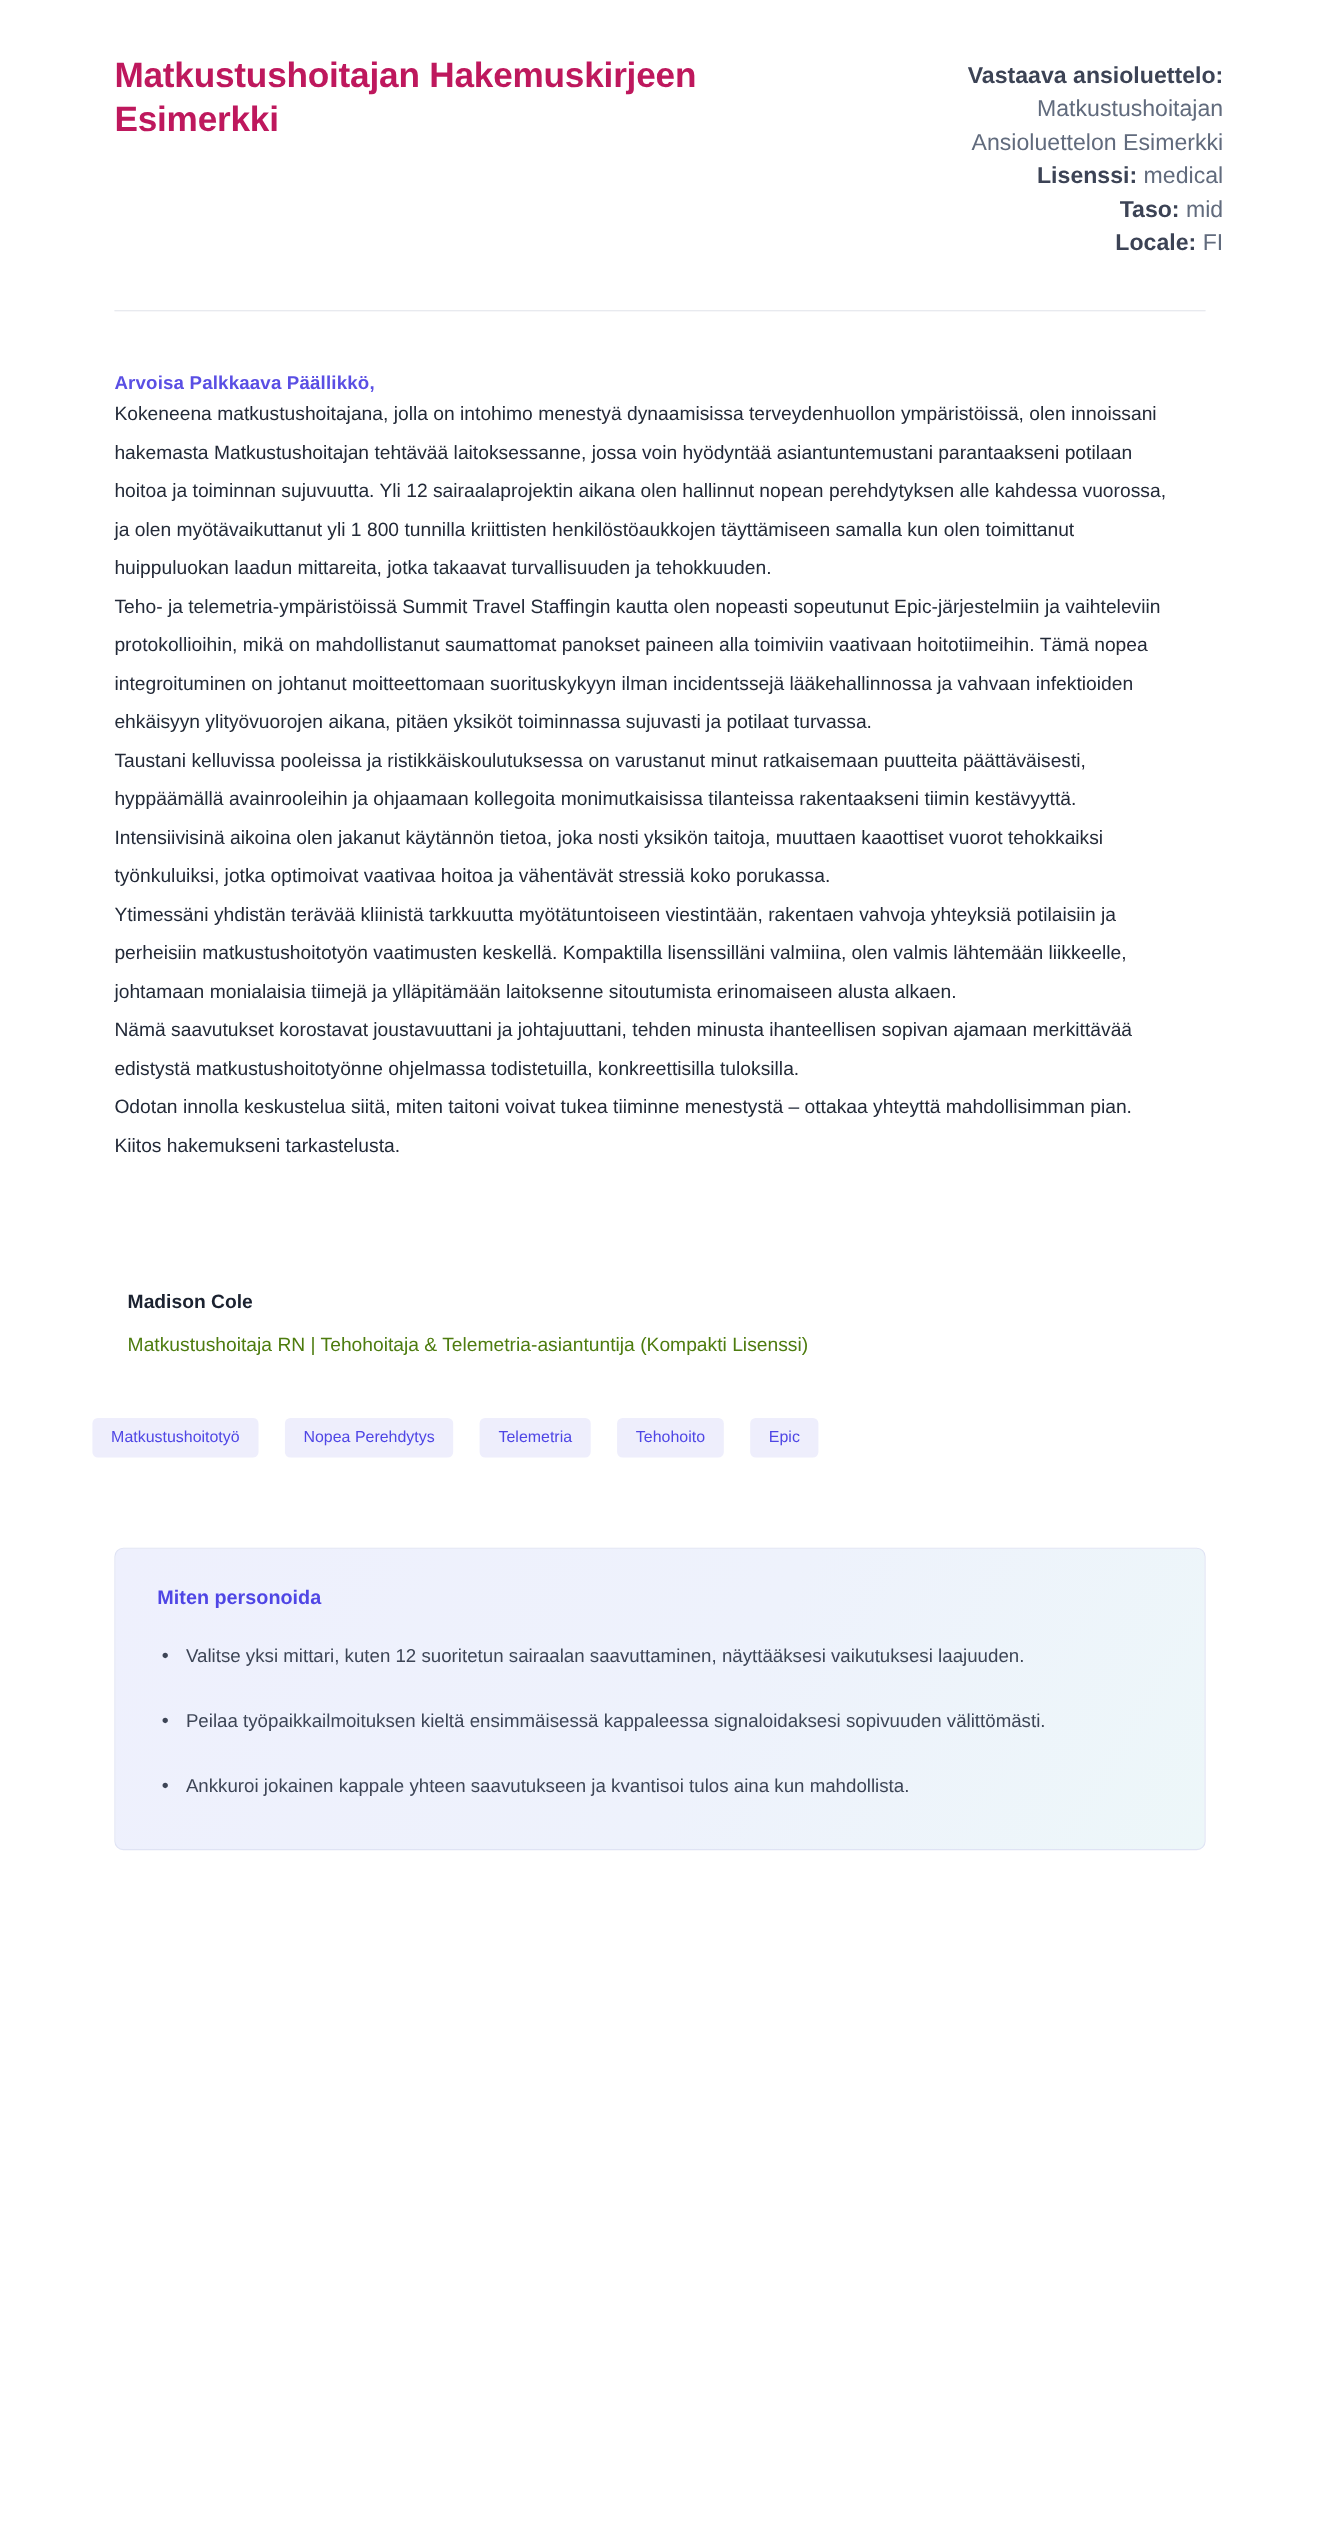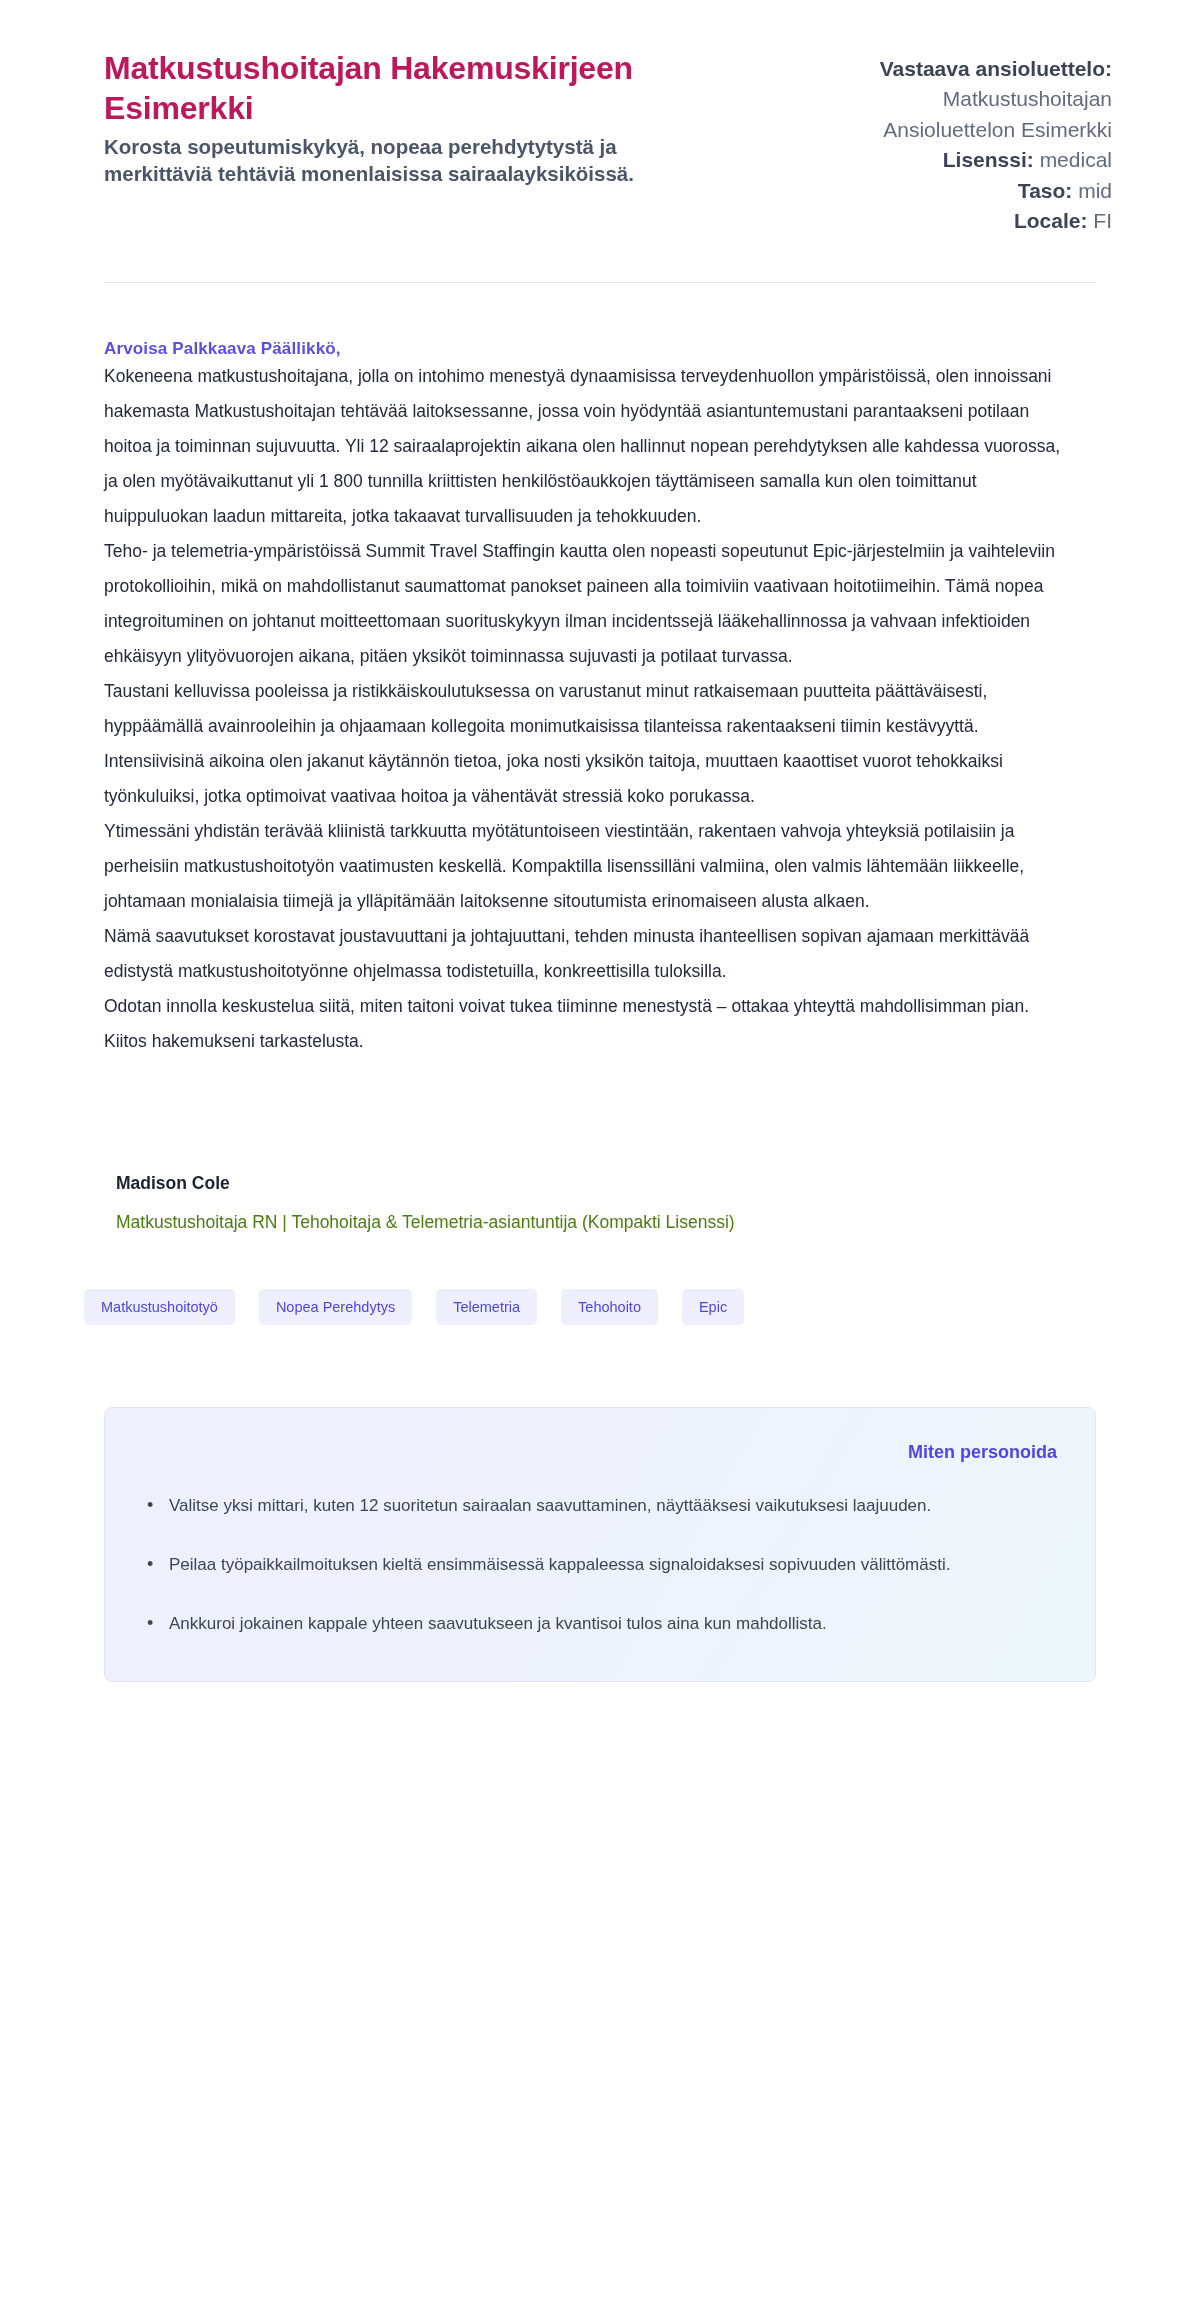--- a/index.html
+++ b/index.html
@@ -137,21 +137,20 @@
     background: linear-gradient(120deg, #eef0fd 0%, #eef2fc 55%, #edf7f9 100%);
     border: 1px solid #dfe3f4;
     border-radius: 8px;
     padding: 34px 38px 40px 38px;
   }
   .callout-title {
     font-size: 18px;
     font-weight: 700;
     color: #4f46e5;
     margin-bottom: 12px;
-    text-align: right;
   }
   .callout ul {
     list-style: none;
     margin: 0;
     padding: 0;
   }
   .callout li {
     position: relative;
     padding-left: 26px;
     margin-top: 26px;
@@ -173,21 +172,20 @@
   .bottom-space { height: 140px; }
 </style>
 </head>
 <body>
 
 <div class="page">
 
   <div class="header">
     <div class="header-left">
       <h1 class="doc-title">Matkustushoitajan Hakemuskirjeen Esimerkki</h1>
-      <h2 class="doc-subtitle">Korosta sopeutumiskykyä, nopeaa perehdytytystä ja merkittäviä tehtäviä monenlaisissa sairaalayksiköissä.</h2>
     </div>
 
     <div class="header-meta">
       <div class="meta-line">
         <span class="meta-key">Vastaava ansioluettelo:</span>
       </div>
       <div class="meta-line">
         <span>Matkustushoitajan Ansioluettelon Esimerkki</span>
       </div>
       <div class="meta-line">

